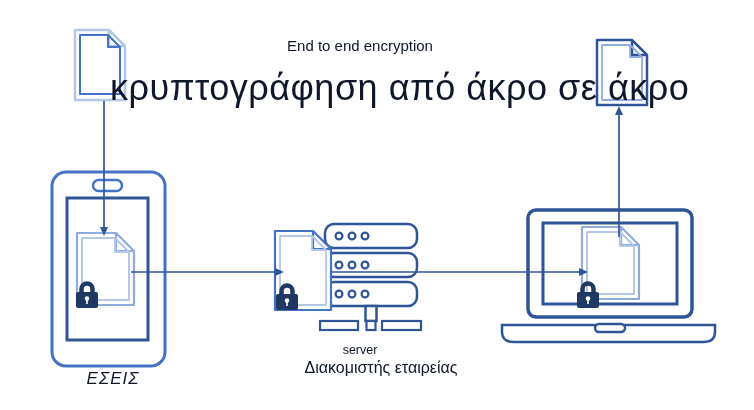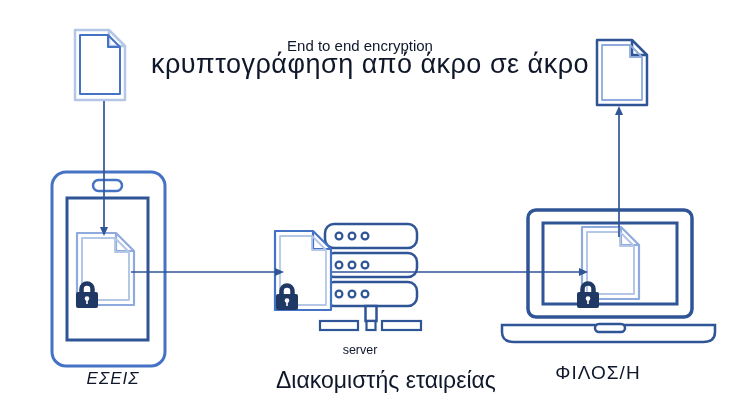--- a/index.html
+++ b/index.html
@@ -3,24 +3,24 @@
 <meta charset="utf-8">
 <style>
   html,body { margin:0; padding:0; background:#ffffff; }
   .canvas {
     position:relative; width:754px; height:410px; background:#ffffff;
     font-family:"Liberation Sans", sans-serif; overflow:hidden;
   }
   .diagram-svg { position:absolute; left:0; top:0; }
   .txt { position:absolute; text-align:center; color:#0f172a; white-space:nowrap; }
   .title-en { left:180px; top:37px;  width:360px; font-size:15px; }
-  .title-el { left:110px; top:49px;  width:520px; font-size:27px; letter-spacing:0.5px; }
+  .title-el { left:110px; top:67px;  width:520px; font-size:36px; letter-spacing:0.5px; }
   .lbl-you    { left:53px;  top:369px; width:120px; font-size:17px; letter-spacing:1px;font-style:italic; }
   .lbl-server-small { left:290px; top:343px; width:140px; font-size:12.5px; }
-  .lbl-server { left:276px; top:367px; width:210px; font-size:23px; }
+  .lbl-server { left:276px; top:359px; width:210px; font-size:16px; }
   .lbl-friend { left:518px; top:362px; width:160px; font-size:19px; letter-spacing:1px; }
 </style>
 </head>
 <body>
 
 <div class="canvas">
 
   <svg class="diagram-svg" width="754" height="410" viewBox="0 0 754 410">
 
     <g fill="#ffffff">
@@ -120,14 +120,13 @@
       <line x1="619" y1="237" x2="619" y2="114"></line>
       <polygon points="619,106 615,115 623,115" stroke="none"></polygon>
     </g>
   </svg>
 
   <div class="txt title-en">End to end encryption</div>
   <div class="txt title-el">κρυπτογράφηση από άκρο σε άκρο</div>
   <div class="txt lbl-you">ΕΣΕΙΣ</div>
   <div class="txt lbl-server-small">server</div>
   <div class="txt lbl-server">Διακομιστής εταιρείας</div>
-  <div class="txt lbl-friend">ΦΙΛΟΣ/Η</div>
 </div>
 
 </body></html>

